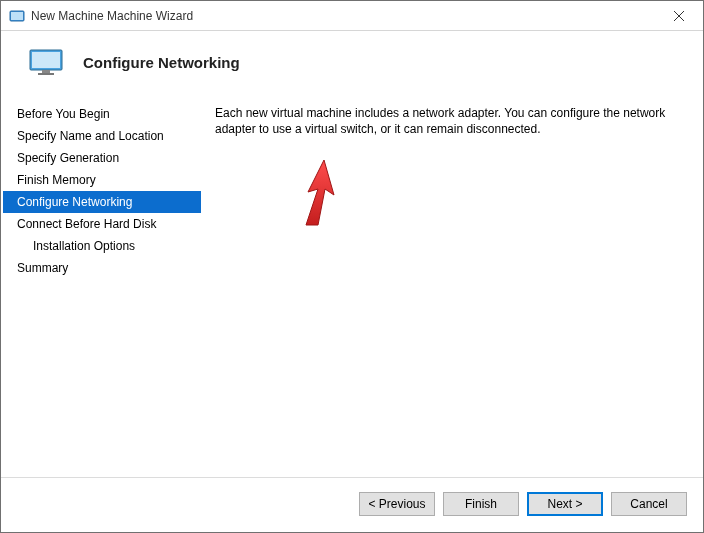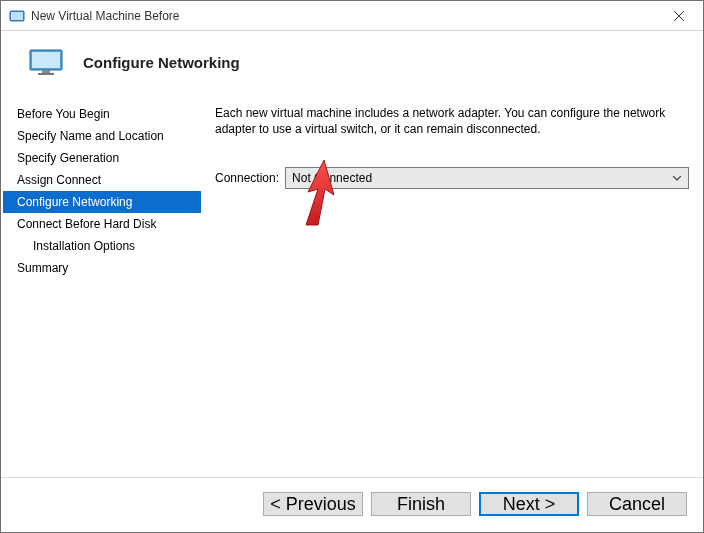--- a/index.html
+++ b/index.html
@@ -116,48 +116,48 @@
     pointer-events: none;
   }
   .footer {
     border-top: 1px solid #dcdcdc;
     padding: 14px 16px 16px;
     display: flex;
     justify-content: flex-end;
     gap: 8px;
   }
   .btn {
-    width: 100px;
+    width: 76px;
     height: 24px;
     background: #e1e1e1;
     border: 1px solid #adadad;
     display: flex;
     align-items: center;
     justify-content: center;
-    font-size: 18px;
+    font-size: 12px;
     cursor: pointer;
   }
   .btn.default {
     border: 2px solid #0078d7;
     background: #e1e1e1;
   }
 </style>
 </head>
 <body>
 
 <div class="window">
 
   <div class="titlebar">
     <span class="titlebar-icon">
       <svg width="16" height="16" viewBox="0 0 16 16">
         <rect x="1" y="3" width="14" height="10" rx="1" fill="#3a8fd8" stroke="#2a6fa8"></rect>
         <rect x="2" y="4" width="12" height="8" fill="#bde0f8"></rect>
       </svg>
     </span>
-    <span class="titlebar-title">New Virtual Machine Before</span>
+    <span class="titlebar-title">New Machine Machine Wizard</span>
     <div class="titlebar-close">
       <svg width="10" height="10" viewBox="0 0 10 10">
         <line x1="0" y1="0" x2="10" y2="10" stroke="#333" stroke-width="1"></line>
         <line x1="10" y1="0" x2="0" y2="10" stroke="#333" stroke-width="1"></line>
       </svg>
     </div>
   </div>
 
   <div class="header">
     <span class="header-icon">
@@ -170,40 +170,29 @@
     </span>
     <div class="header-title">Configure Networking</div>
   </div>
 
   <div class="body">
 
     <div class="sidebar">
       <div class="step">Before You Begin</div>
       <div class="step">Specify Name and Location</div>
       <div class="step">Specify Generation</div>
-      <div class="step">Assign Connect</div>
+      <div class="step">Finish Memory</div>
       <div class="step selected">Configure Networking</div>
       <div class="step">Connect Before Hard Disk</div>
       <div class="step indent">Installation Options</div>
       <div class="step">Summary</div>
     </div>
 
     <div class="content">
       <div class="desc">Each new virtual machine includes a network adapter. You can configure the network adapter to use a virtual switch, or it can remain disconnected.</div>
-      <div class="field-row">
-        <span class="field-label">Connection:</span>
-        <div class="combo">
-          <span class="combo-text">Not Connected</span>
-          <span class="combo-caret">
-            <svg width="8" height="5" viewBox="0 0 8 5">
-                <path d="M0 0 L4 4 L8 0" fill="none" stroke="#333" stroke-width="1.2"></path>
-              </svg>
-          </span>
-        </div>
-      </div>
 
       <svg class="arrow-overlay" width="50" height="70" viewBox="0 0 50 70">
         <defs>
           <linearGradient id="arg" x1="0" y1="1" x2="0" y2="0">
             <stop offset="0" stop-color="#c41e1e"></stop>
             <stop offset="1" stop-color="#ff4d4d"></stop>
           </linearGradient>
         </defs>
         <path d="M10 68 L22 32 L12 35 L28 3 L38 38 L29 32 L22 68 Z" fill="url(#arg)" stroke="#9f1515" stroke-width="1"></path>
       </svg>

